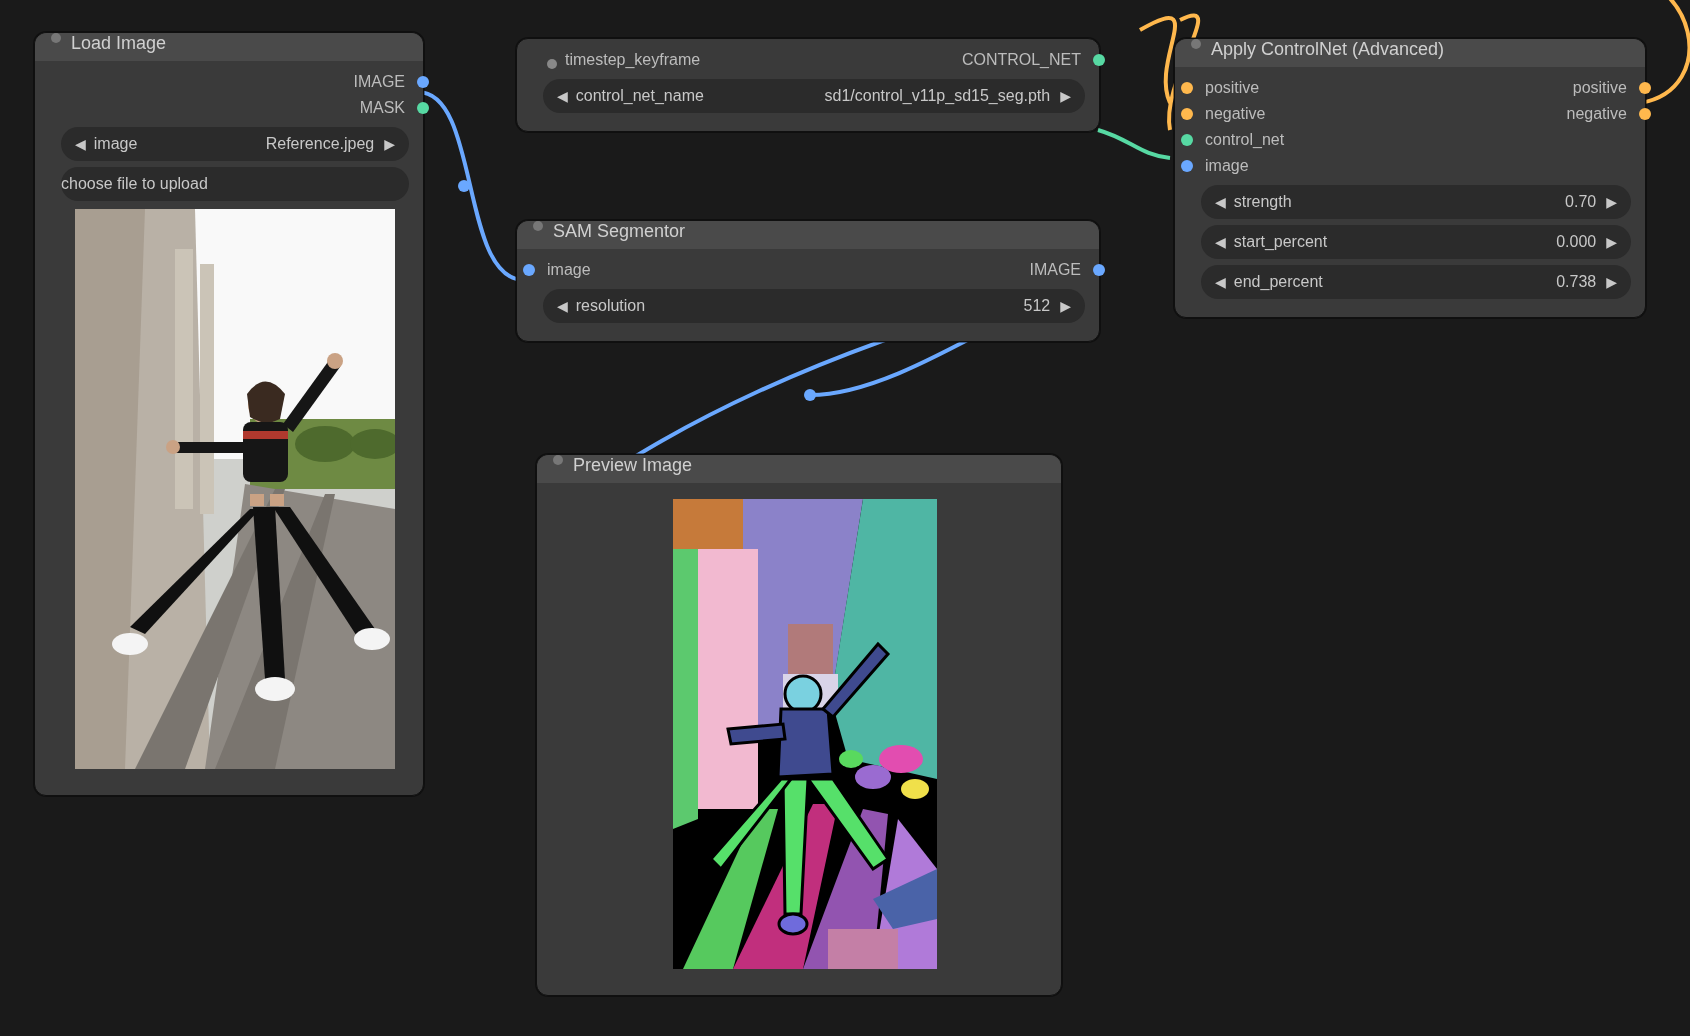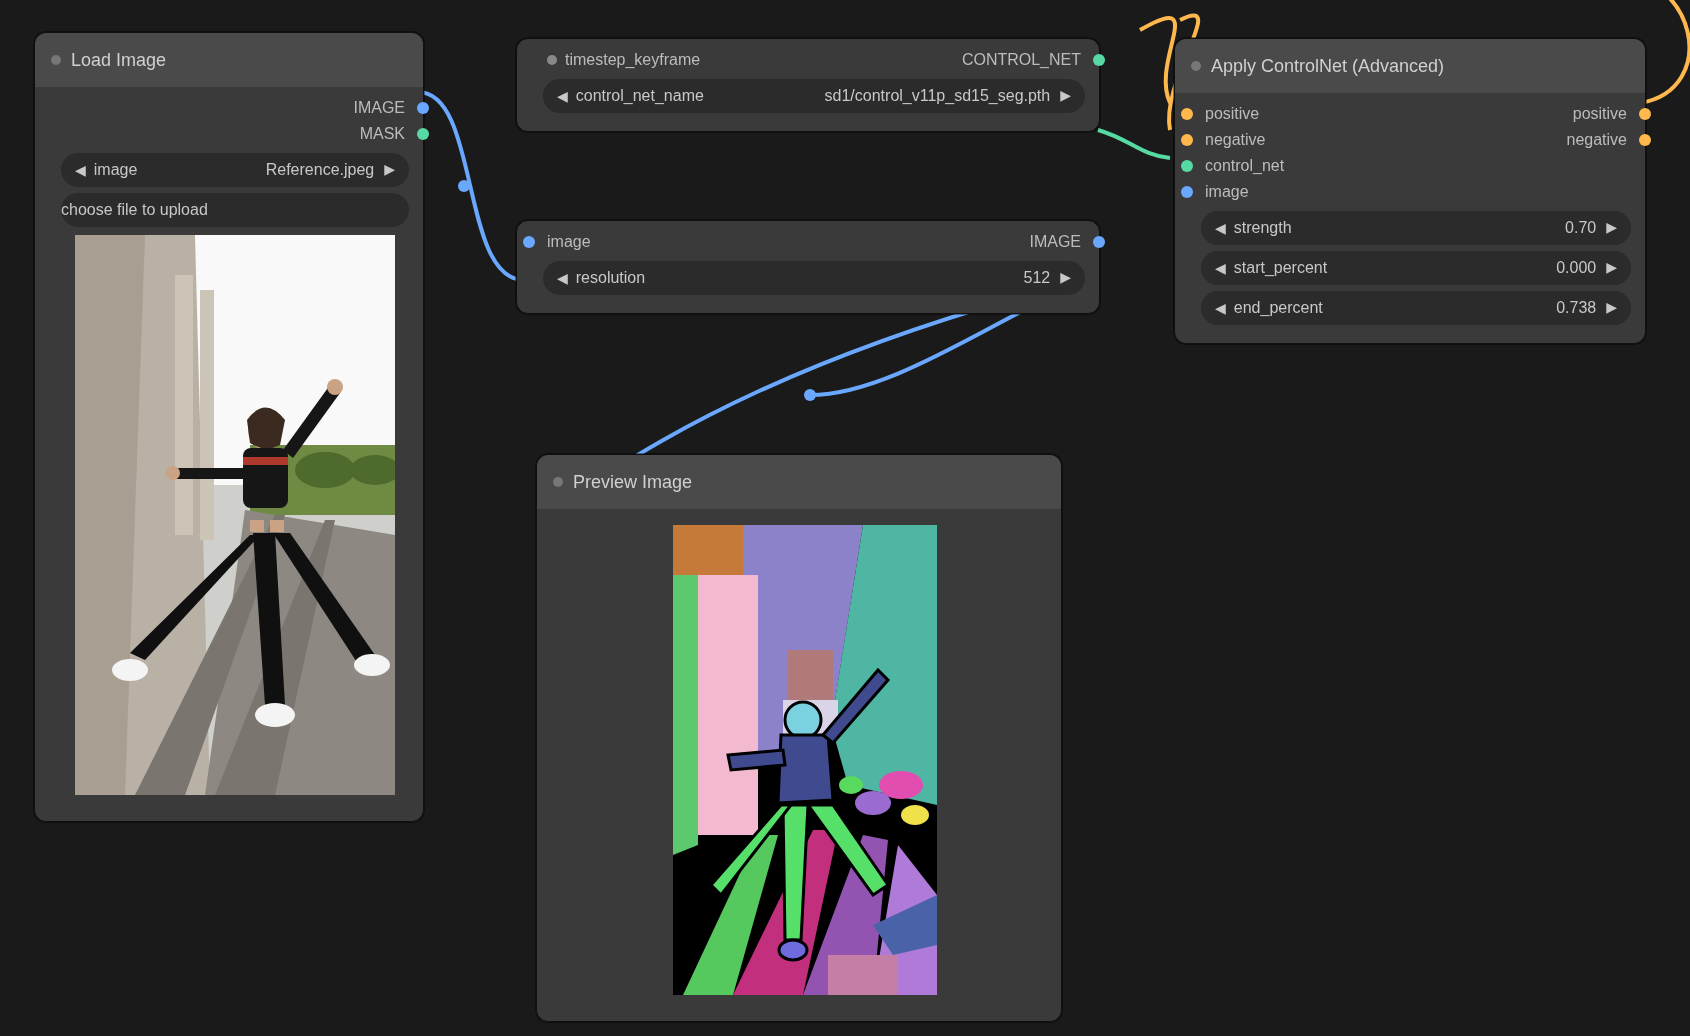--- a/index.html
+++ b/index.html
@@ -1,33 +1,33 @@
 <!DOCTYPE html>
 <html><head>
 <meta charset="utf-8">
 <style>
   html,body{margin:0;padding:0;width:1690px;height:1036px;background:#1a1a1a;font-family:Arial,Helvetica,sans-serif;color:#b8b8b8;overflow:hidden;position:relative;font-size:17px}
   svg.wires{position:absolute;inset:0;width:1690px;height:1036px;pointer-events:none;z-index:0}
   .node{position:absolute;background:#3a3a3a;border:1px solid #101010;border-radius:12px;box-shadow:0 0 0 1px rgba(0,0,0,.4);z-index:1}
-  .node-header{display:flex;align-items:center;gap:10px;height:54px;padding:0 16px;background:#4a4a4a;border-radius:12px 12px 0 0;font-size:18px;color:#d0d0d0}
+  .node-header{display:flex;align-items:flex-start;gap:10px;height:28px;padding:0 16px;background:#4a4a4a;border-radius:12px 12px 0 0;font-size:18px;color:#d0d0d0}
   .hdr-dot{width:10px;height:10px;border-radius:50%;background:#777}
   .node-body{padding:8px 0 12px 12px;position:relative}
   .io-row{display:flex;justify-content:flex-end;align-items:center;height:26px;padding:0 18px;font-size:16px;color:#bcbcbc;position:relative}
   .io-row.left{justify-content:flex-start}
   .io-row.split{justify-content:space-between}
   .port{width:12px;height:12px;border-radius:50%;position:absolute;top:50%;transform:translateY(-50%)}
   .port.out{right:-6px}
   .port.in{left:-6px}
   .c-blue{background:#6aa8ff}
   .c-green{background:#57d9a3}
   .c-orange{background:#ffb84d}
   .widget{margin:6px 14px;background:#2b2b2b;border-radius:18px;height:34px;display:flex;align-items:center;justify-content:space-between;padding:0 14px;font-size:16px;color:#c8c8c8}
   .widget .arrow{color:#c8c8c8;font-size:14px;user-select:none}
   .widget .wl{display:flex;align-items:center;gap:8px}
-  .widget .wr{display:flex;gap:10px}
+  .widget .wr{display:flex;align-items:center;gap:10px}
   .btn-widget{margin:6px 14px;background:#2b2b2b;border-radius:18px;height:34px;display:flex;align-items:center;justify-content:flex-start;font-size:16px;color:#c8c8c8}
   .img-prev{margin:8px 20px 14px 20px;border-radius:2px;display:flex;justify-content:center}
 </style>
 </head>
 <body>
 
 <svg class="wires">
   <path d="M 418,92 C 480,92 460,280 524,280" stroke="#6aa8ff" stroke-width="4" fill="none"></path>
   <circle cx="464" cy="186" r="6" fill="#6aa8ff"></circle>
   <path d="M 1094,280 C 1020,300 900,395 810,395" stroke="#6aa8ff" stroke-width="4" fill="none"></path>
@@ -109,41 +109,45 @@
           <polygon points="175,300 185,300 70,425 55,418" fill="#101010"></polygon>
         </g>
       </svg>
     </div>
   </div>
 </div>
 
 <div class="node" style="left:516px;top:38px;width:582px">
   <div class="node-body">
     <div class="io-row split">
-      <span style="display:flex;align-items:center;gap:8px">
+      <span style="display:flex;align-items:flex-end;gap:8px">
           <span style="width:10px;height:10px;border-radius:50%;background:#888;display:inline-block"></span>
           <span>timestep_keyframe</span>
         </span>
       <span>CONTROL_NET</span>
       <span class="port out c-green"></span>
     </div>
     <div class="widget">
       <div class="wl">
           <span class="arrow">◀</span>
           <span>control_net_name</span>
         </div>
       <div class="wr">
           <span>sd1/control_v11p_sd15_seg.pth</span>
           <span class="arrow">▶</span>
         </div>
     </div>
   </div>
 </div>
 
 <div class="node" style="left:516px;top:220px;width:582px">
+  <div class="node-header">
+    <span class="hdr-dot"></span>
+    <span>SAM Segmentor</span>
+  </div>
   <div class="node-body">
     <div class="io-row split">
       <span>image</span>
       <span class="port in c-blue"></span>
       <span>IMAGE</span>
       <span class="port out c-blue"></span>
     </div>
     <div class="widget">
       <div class="wl">
           <span class="arrow">◀</span>

